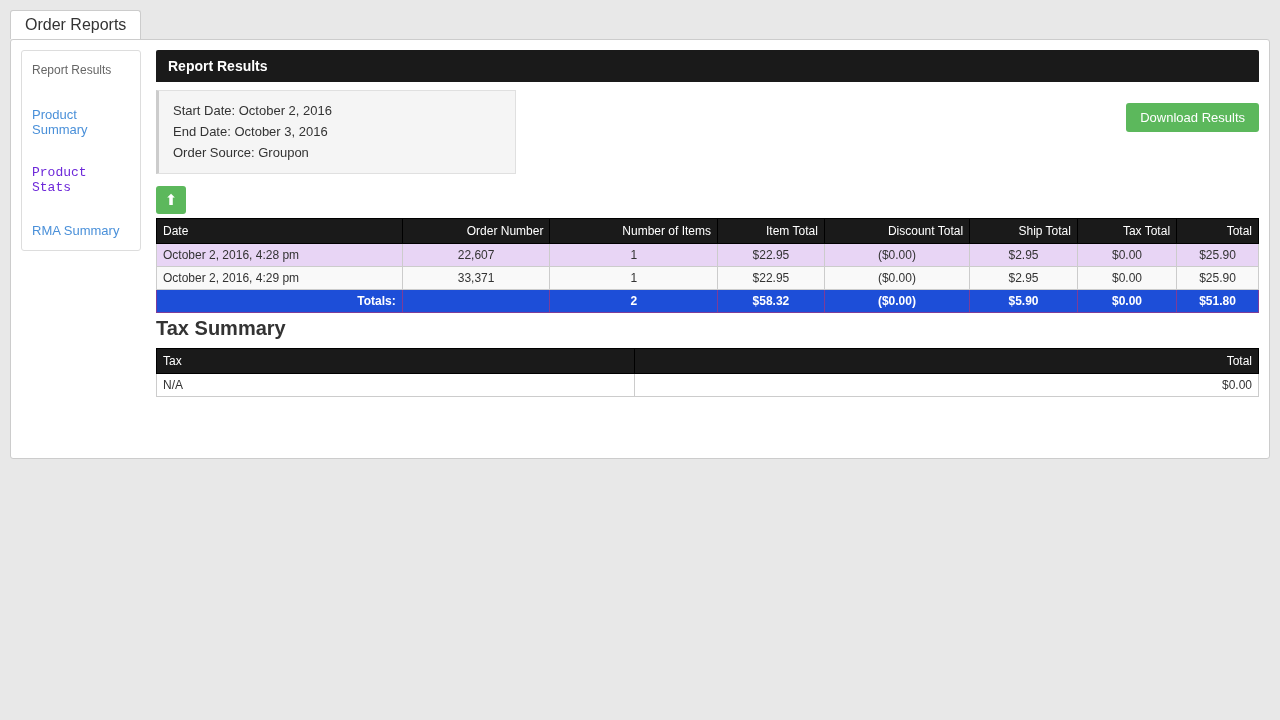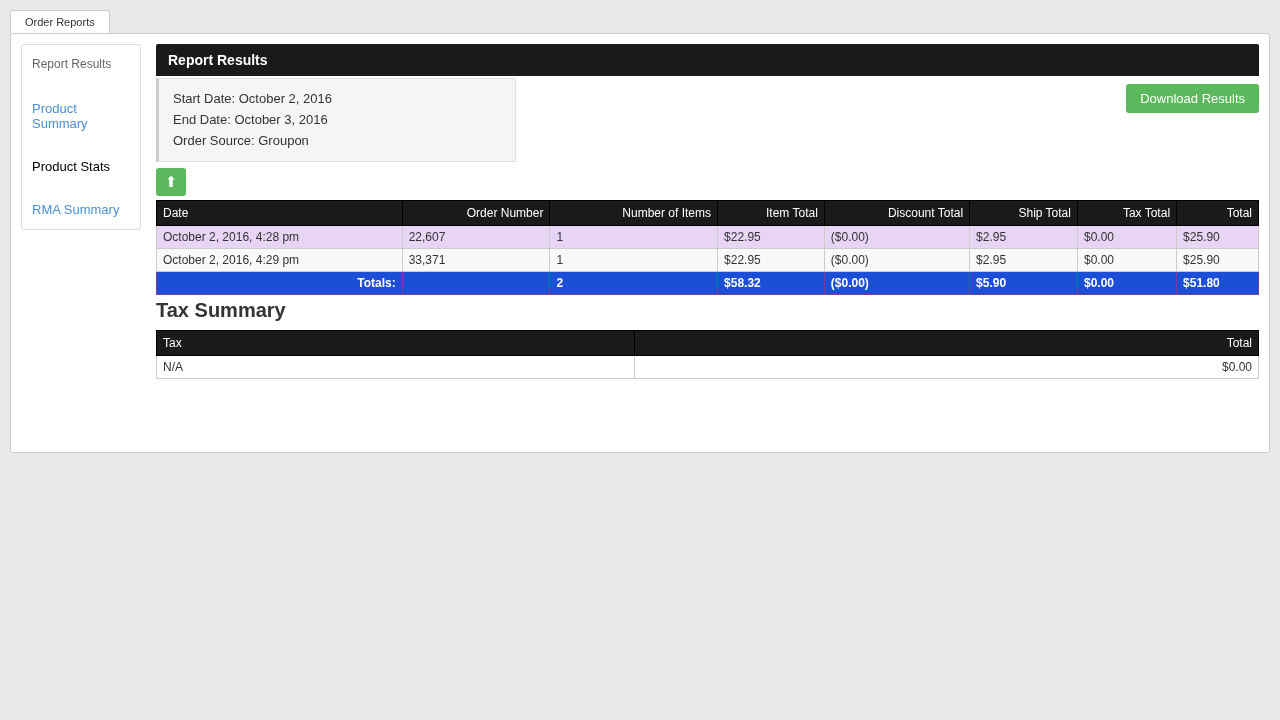--- a/index.html
+++ b/index.html
@@ -17,21 +17,21 @@
     
     .top-tabs {
       display: flex;
       margin-bottom: 0;
     }
     .top-tab {
       background: #fff;
       border: 1px solid #ccc;
       border-bottom: none;
       padding: 5px 14px;
-      font-size: 11px;
+      font-size: 16px;
       color: #333;
       cursor: pointer;
       border-radius: 3px 3px 0 0;
     }
 
     
     .main-card {
       background: #fff;
       border: 1px solid #ccc;
       border-radius: 3px;
@@ -58,21 +58,22 @@
     .sidebar-link {
       display: block;
       color: #4a90d9;
       text-decoration: none;
       padding: 4px 10px;
       font-size: 13px;
       cursor: pointer;
       margin-top: 20px;
     }
     .sidebar-link.active {
-      color: #000000;
+      color: #6d28d9;
+      font-family: Liberation Mono, monospace;
     }
 
     
     .content-area {
       flex: 1;
       padding: 0 0 0 15px;
     }
 
     
     .report-header {
@@ -82,32 +83,32 @@
       font-size: 14px;
       font-weight: bold;
       border-radius: 2px 2px 0 0;
     }
 
     
     .filter-box {
       background: #f5f5f5;
       border: 1px solid #e0e0e0;
       padding: 10px 14px;
-      margin: 2px 0;
+      margin: 8px 0;
       font-size: 13px;
       line-height: 1.6;
       width: 360px;
       border-left: 3px solid #ccc;
     }
 
     
     .download-btn-wrapper {
       display: flex;
       justify-content: flex-end;
-      margin: 8px 0;
+      margin: 21px 0;
     }
     .download-btn {
       background: #5cb85c;
       color: #fff;
       border: none;
       padding: 7px 14px;
       font-size: 13px;
       cursor: pointer;
       border-radius: 3px;
     }
@@ -140,21 +141,21 @@
       padding: 5px 6px;
       text-align: right;
       font-weight: normal;
       border: 1px solid #000;
     }
     .data-table th:first-child {
       text-align: left;
     }
     .data-table td {
       padding: 4px 6px;
-      text-align: left;
+      text-align: center;
       border: 1px solid #ccc;
     }
     .data-table td:first-child {
       text-align: left;
     }
     .data-table tr.row-even {
       background: #f9f9f9;
     }
     .data-table tr.row-odd {
       background: #e8d5f5;

